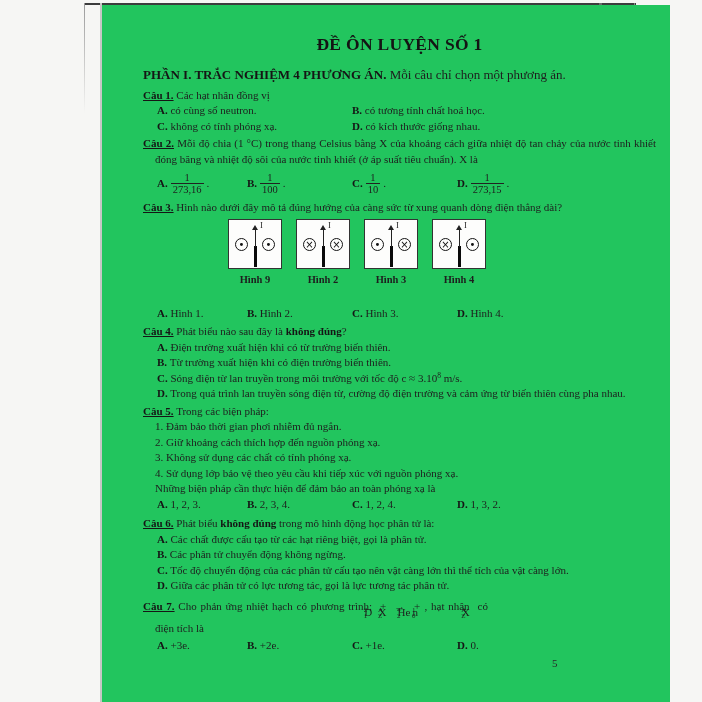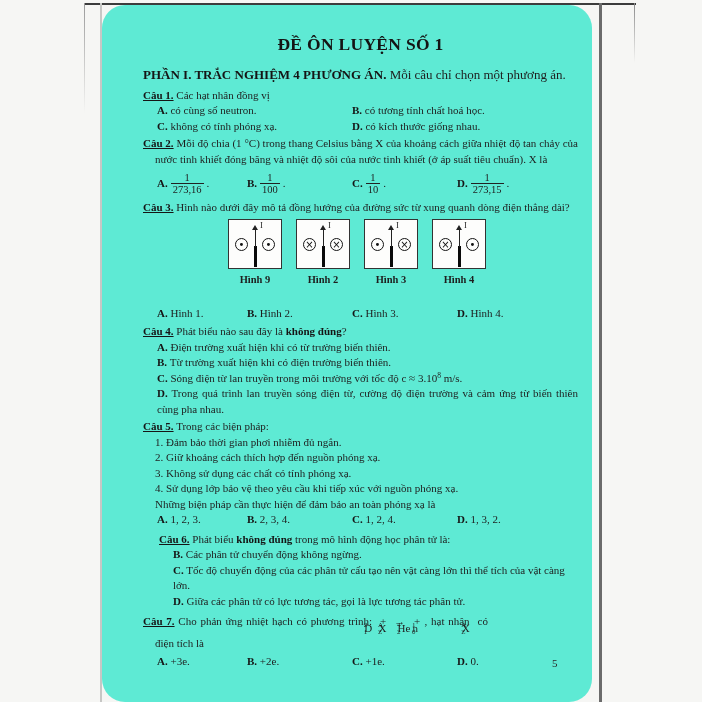--- a/index.html
+++ b/index.html
@@ -9,28 +9,28 @@
     background:#f6f6f4; color:#1e1e1e;
     font-family:"Liberation Serif","DejaVu Serif",serif;
   }
   
   .edge-top    { position:absolute; left:84px;  top:3px; width:552px; height:2px; background:#3c3c3c; }
   .edge-outer  { position:absolute; left:84px;  top:3px; width:1px;  height:110px; background:linear-gradient(#9a9a9a,rgba(154,154,154,0)); }
   .edge-left   { position:absolute; left:100px; top:3px; width:2px;  height:699px; background:#c7c7c5; }
   .edge-right  { position:absolute; left:599px; top:3px; width:3px;  height:699px; background:#6b6b6b; }
   .edge-outer-r{ position:absolute; left:634px; top:3px; width:1px;  height:60px; background:linear-gradient(#8a8a8a,rgba(138,138,138,0)); }
 
-  .page { position:absolute; left:102px; top:5px; width:490px; height:697px; background:#5eead4;border-radius:23px; }
+  .page { position:absolute; left:102px; top:5px; width:568px; height:697px; background:#22c55e; }
   .content { padding:28px 14px 0 41px; font-size:11px; line-height:15.5px; text-align:left; }
 
   .title { font-size:17.5px; line-height:22px; font-weight:bold; text-align:center; letter-spacing:.3px; color:#141414; }
   .section { margin-top:12px; font-size:13px; }
 
   .q1{margin-top:5px;} .q2{margin-top:2px;} .q3{margin-top:3px;} .q4{margin-top:3px;}
-  .q5{margin-top:2px;} .q6{margin-top:4px;margin-left:16px;} .q7{margin-top:5px;}
+  .q5{margin-top:2px;} .q6{margin-top:4px;} .q7{margin-top:5px;}
 
   .qt  { text-align:justify; padding-left:12px; text-indent:-12px; }
   .ql  { font-weight:bold;text-decoration:underline; }
   b    { color:#151515; }
 
   .optline { padding-left:14px; }
   .item    { padding-left:12px; }
 
   .opts { display:flex; padding-left:14px; }
   .opts .c1 { width:90px; }  .opts .c2 { width:105px; }
@@ -131,21 +131,21 @@
                 <span class="num">1</span>
                 <span class="den">273,15</span>
               </span>
               <span>.</span>
           </div>
         </div>
       </div>
 
       <div class="q3">
         <p class="qt"><b class="ql">Câu 3.</b>
-          <span>Hình nào dưới đây mô tả đồng hướng của đường sức từ xung quanh dòng điện thẳng dài?</span></p>
+          <span>Hình nào dưới đây mô tả đúng hướng của càng sức từ xung quanh dòng điện thẳng dài?</span></p>
 
         <div class="figs">
           <div class="fig">
             <div class="box">
               <span class="sym l">•</span>
               <span class="sym r">•</span>
               <span class="wireT"></span>
               <span class="wireU"></span>
               <span class="ah"></span>
               <span class="cur">I</span>
@@ -218,20 +218,21 @@
           <div class="c2"><b>B.</b> <span>2, 3, 4.</span></div>
           <div class="c3"><b>C.</b> <span>1, 2, 4.</span></div>
           <div class="c4"><b>D.</b> <span>1, 3, 2.</span></div>
         </div>
       </div>
 
       <div class="q6">
         <p class="qt"><b class="ql">Câu 6.</b>
           <span>Phát biểu</span>
           <b>không đúng</b><span> trong mô hình động học phân tử là:</span></p>
+        <p class="optline"><b>A.</b> <span>Các chất được cấu tạo từ các hạt riêng biệt, gọi là phân tử.</span></p>
         <p class="optline"><b>B.</b> <span>Các phân tử chuyển động không ngừng.</span></p>
         <p class="optline"><b>C.</b> <span>Tốc độ chuyển động của các phân tử cấu tạo nên vật càng lớn thì thể tích của vật càng lớn.</span></p>
         <p class="optline"><b>D.</b> <span>Giữa các phân tử có lực tương tác, gọi là lực tương tác phân tử.</span></p>
       </div>
 
       <div class="q7">
         <p class="qt eq"><b class="ql">Câu 7.</b>
           <span>Cho phản ứng nhiệt hạch có phương trình:</span>
           <span class="nuc">
               <span class="scr">

